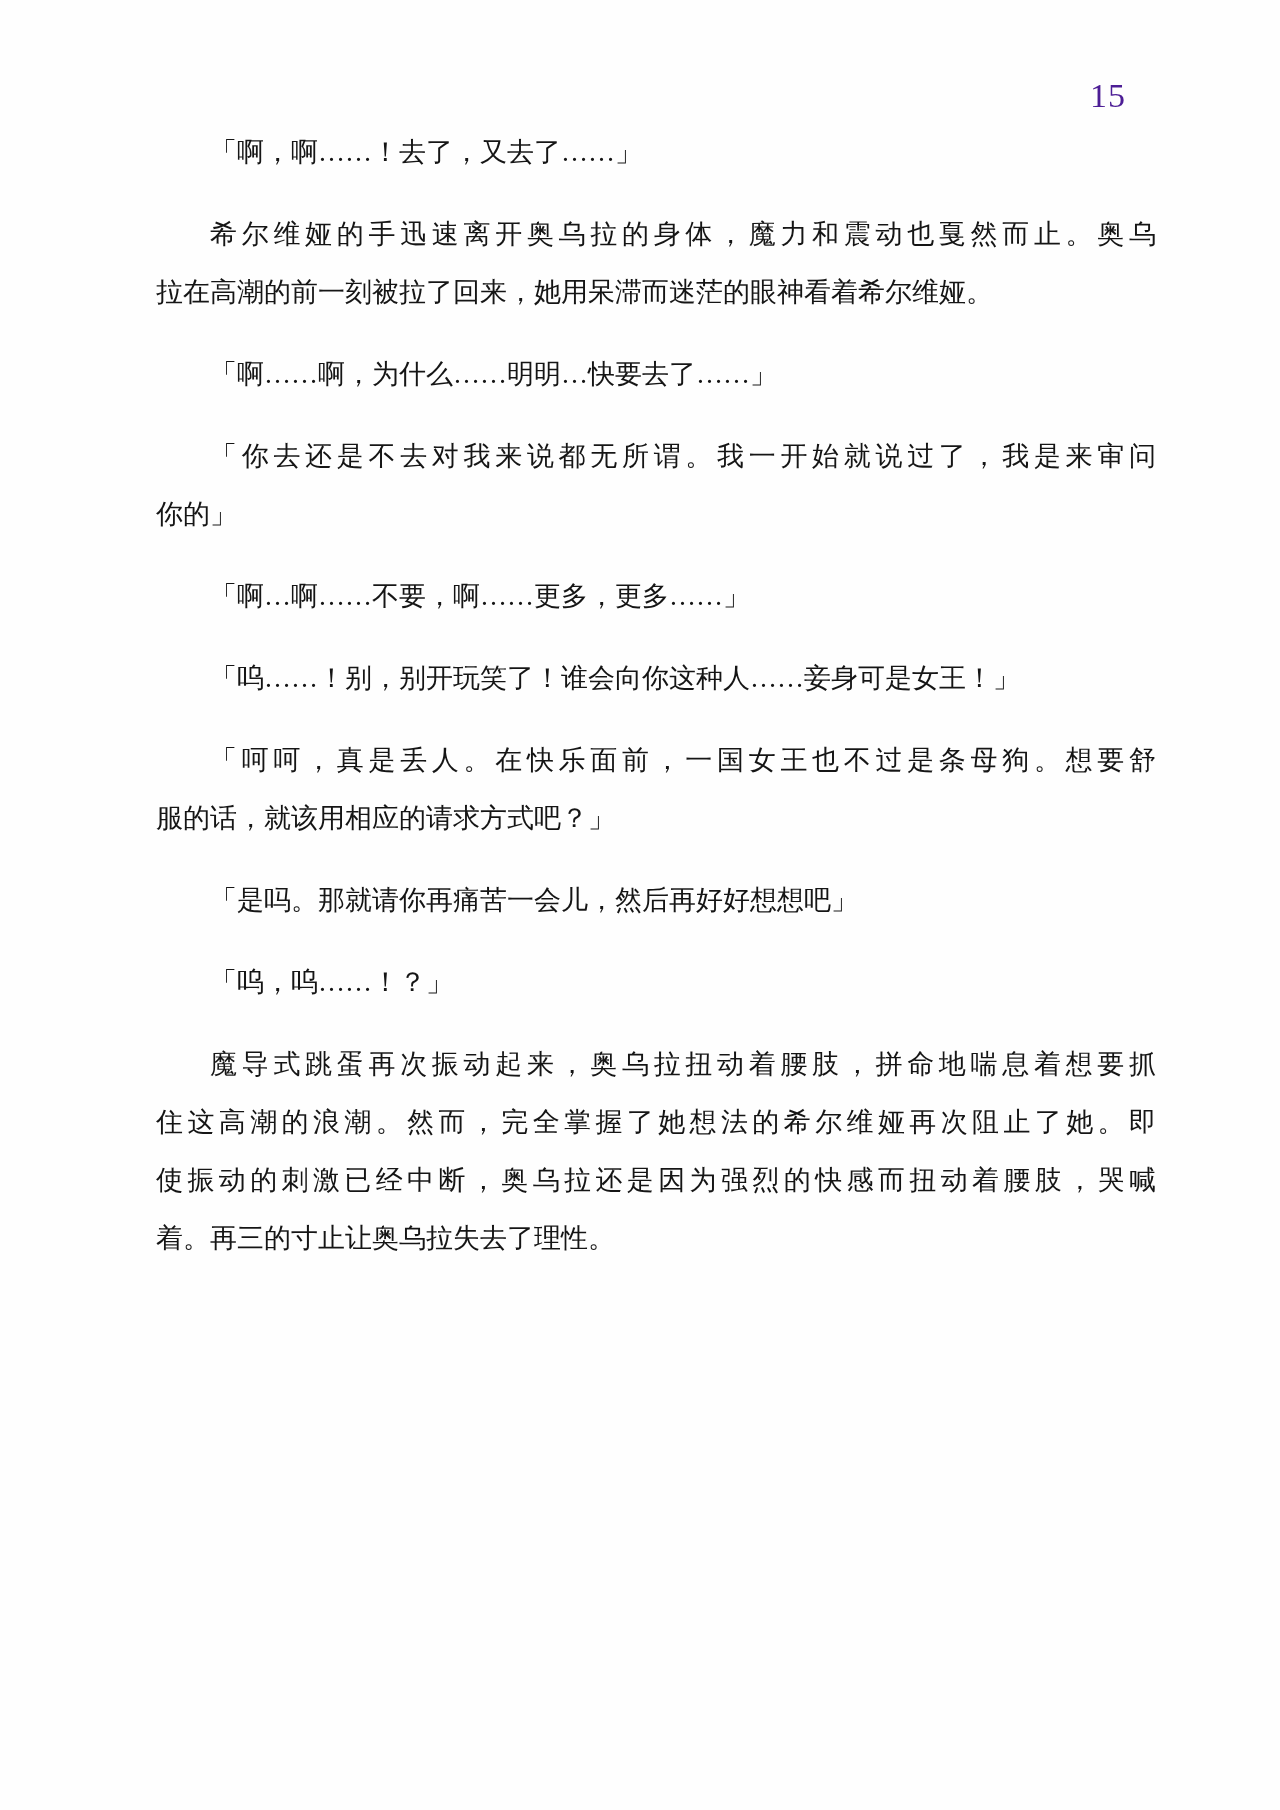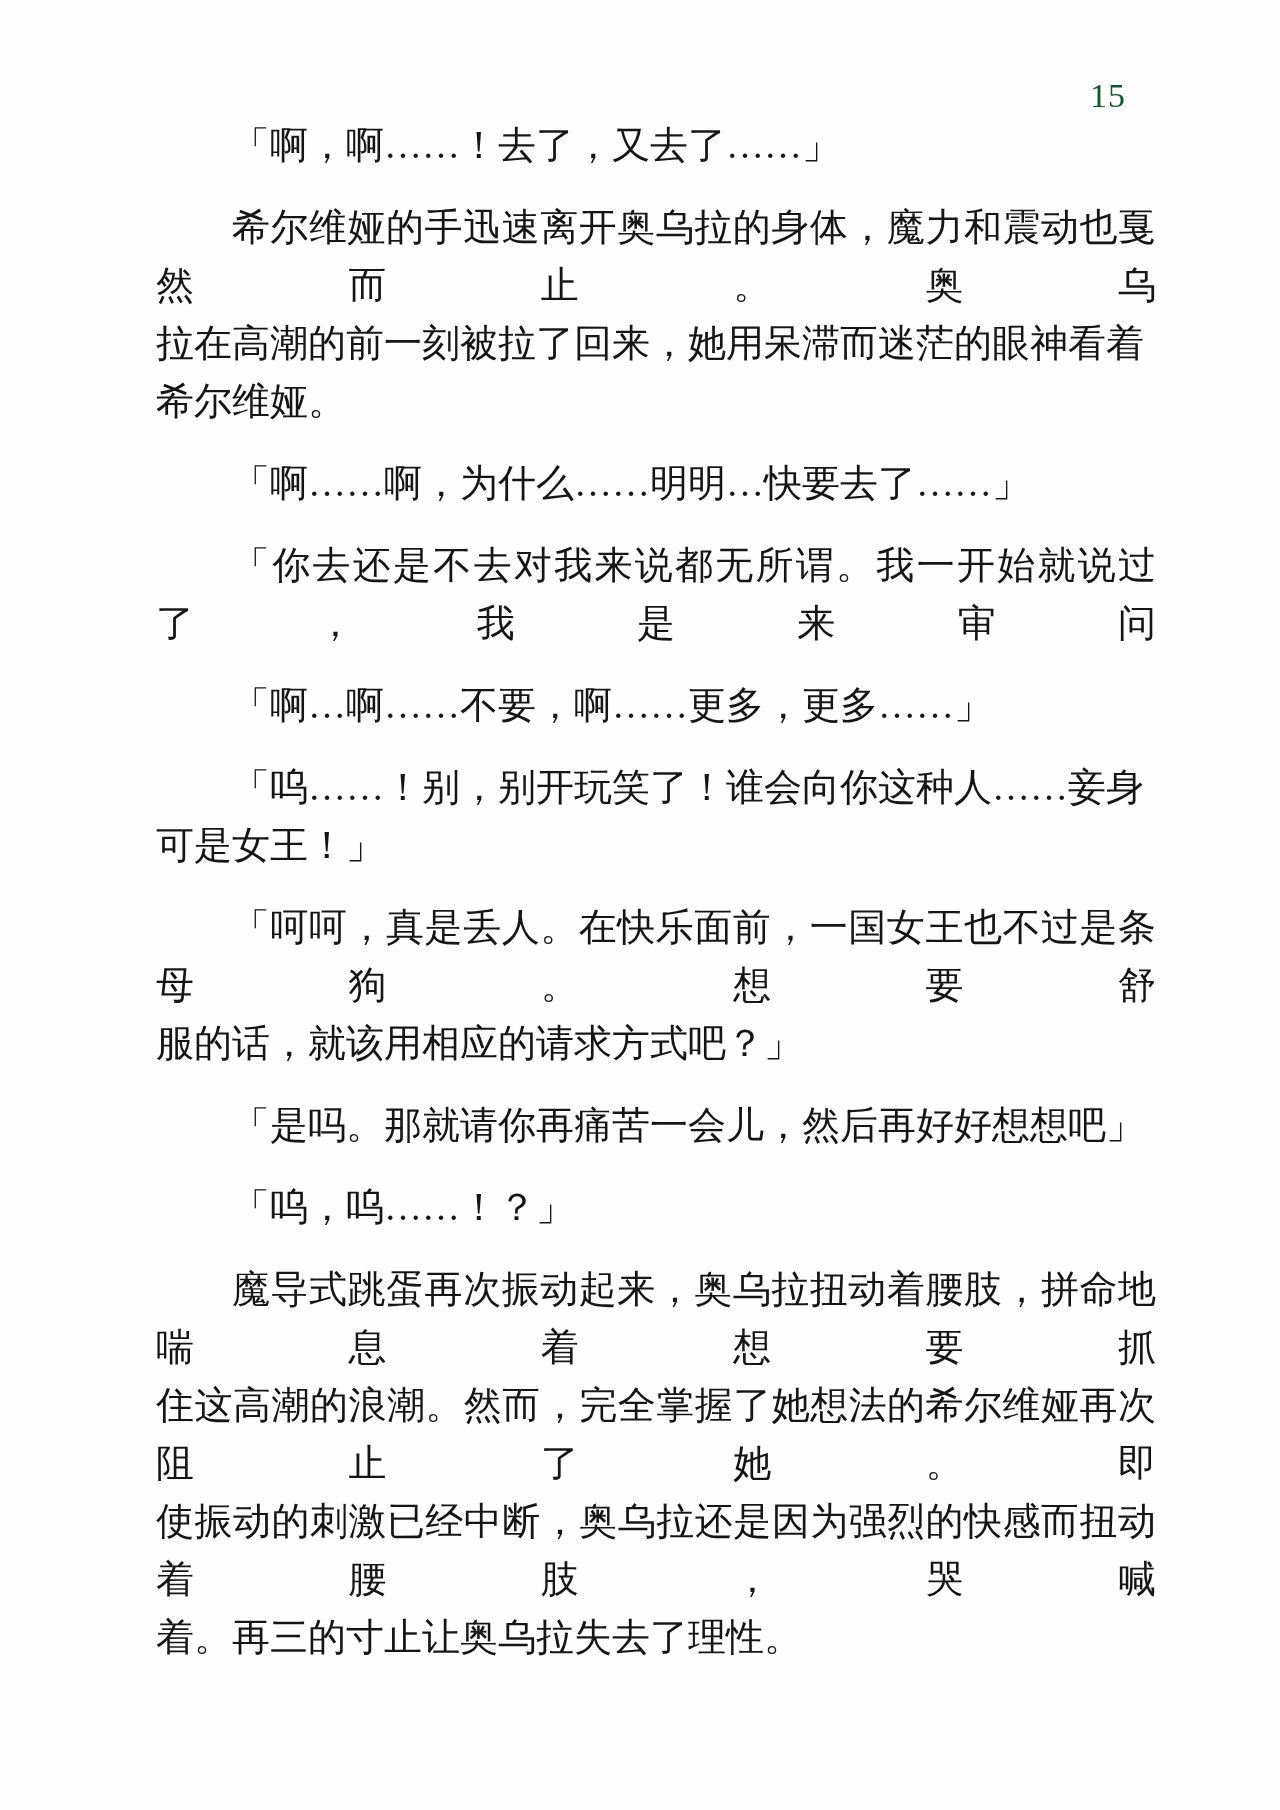--- a/index.html
+++ b/index.html
@@ -15,29 +15,29 @@
     overflow: hidden;
     font-family: "Liberation Serif", "DejaVu Serif", serif;
     color: #151515;
   }
   .page-number {
     position: absolute;
     top: 78px;
     left: 1090px;
     font-size: 34px;
     line-height: 36px;
-    color: #14532d;
+    color: #4c1d95;
     letter-spacing: 1px;
   }
   .text-body {
     position: absolute;
-    top: 116px;
+    top: 123px;
     left: 156px;
     width: 1000px;
-    font-size: 38px;
+    font-size: 27px;
     line-height: 58px;
     text-rendering: optimizeLegibility;
   }
   .para {
     margin: 0 0 24px 0;
     padding: 0;
   }
   .para:last-child {
     margin-bottom: 0;
   }
@@ -67,20 +67,21 @@
       </div>
       <div class="para">
         <div class="line first fill">希尔维娅的手迅速离开奥乌拉的身体，魔力和震动也戛然而止。奥乌</div>
         <div class="line">拉在高潮的前一刻被拉了回来，她用呆滞而迷茫的眼神看着希尔维娅。</div>
       </div>
       <div class="para">
         <div class="line first">「啊……啊，为什么……明明…快要去了……」</div>
       </div>
       <div class="para">
         <div class="line first fill">「你去还是不去对我来说都无所谓。我一开始就说过了，我是来审问</div>
+        <div class="line">你的」</div>
       </div>
       <div class="para">
         <div class="line first">「啊…啊……不要，啊……更多，更多……」</div>
       </div>
       <div class="para">
         <div class="line first">「呜……！别，别开玩笑了！谁会向你这种人……妾身可是女王！」</div>
       </div>
       <div class="para">
         <div class="line first fill">「呵呵，真是丢人。在快乐面前，一国女王也不过是条母狗。想要舒</div>
         <div class="line">服的话，就该用相应的请求方式吧？」</div>

